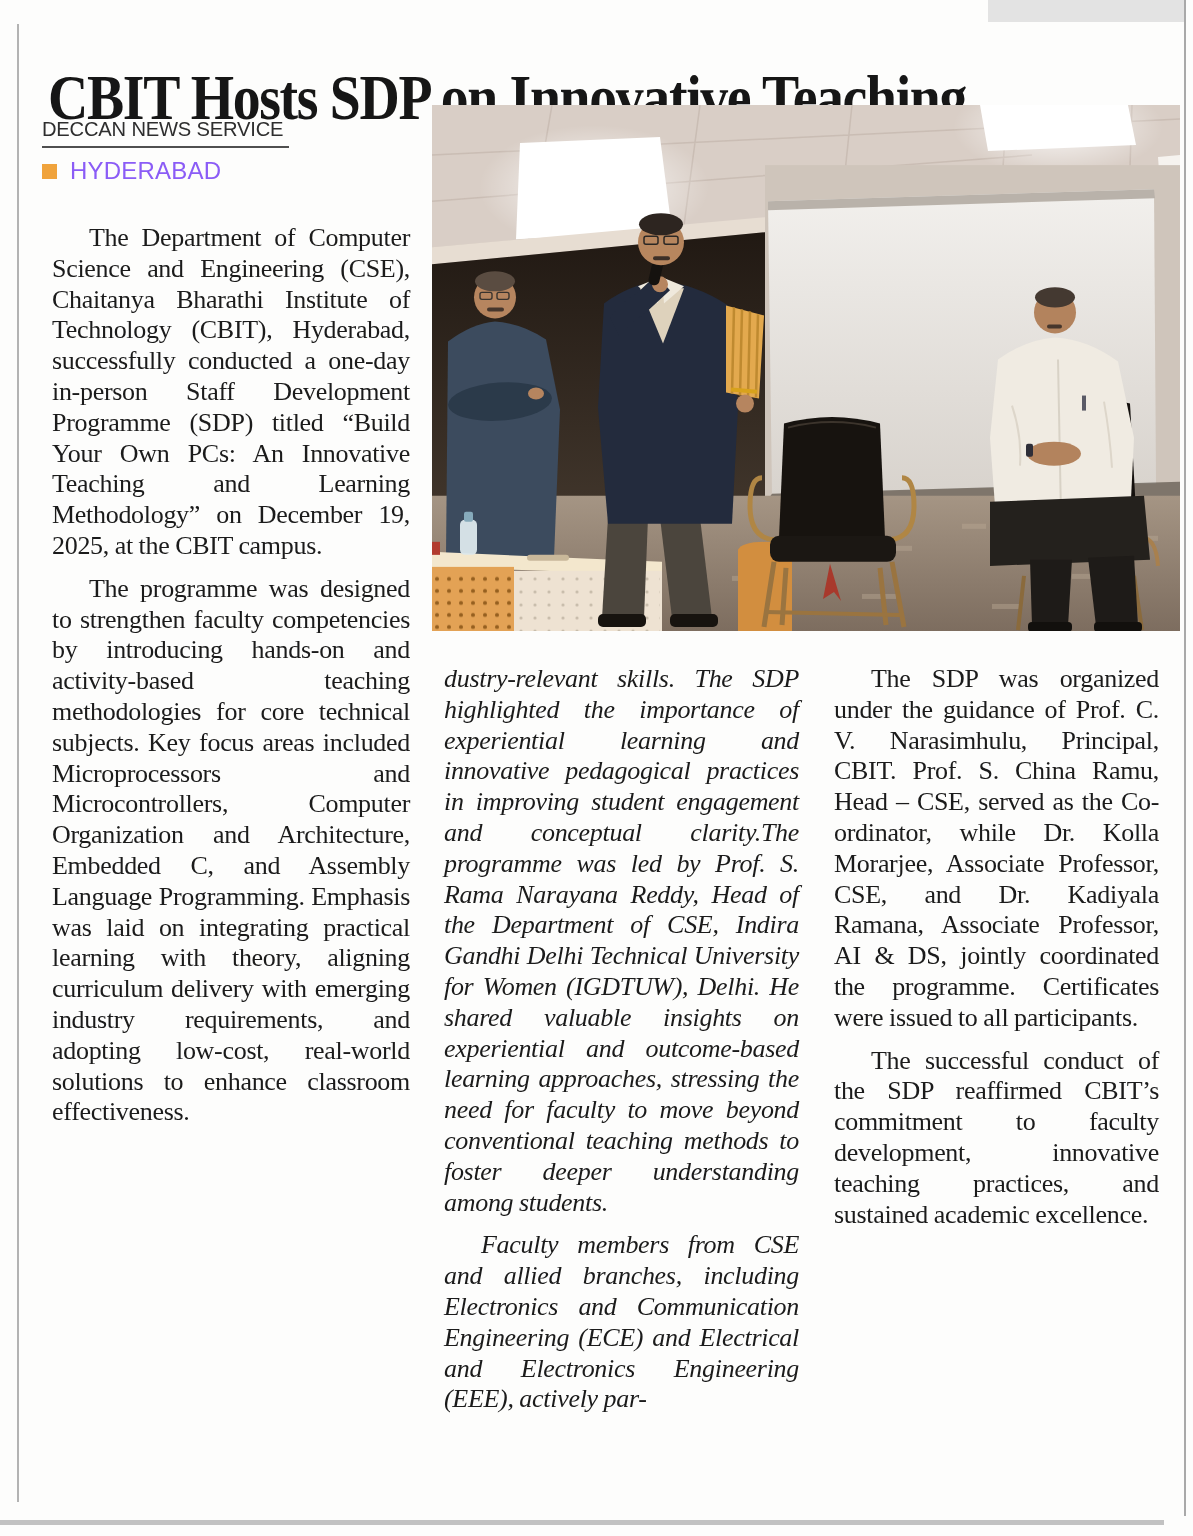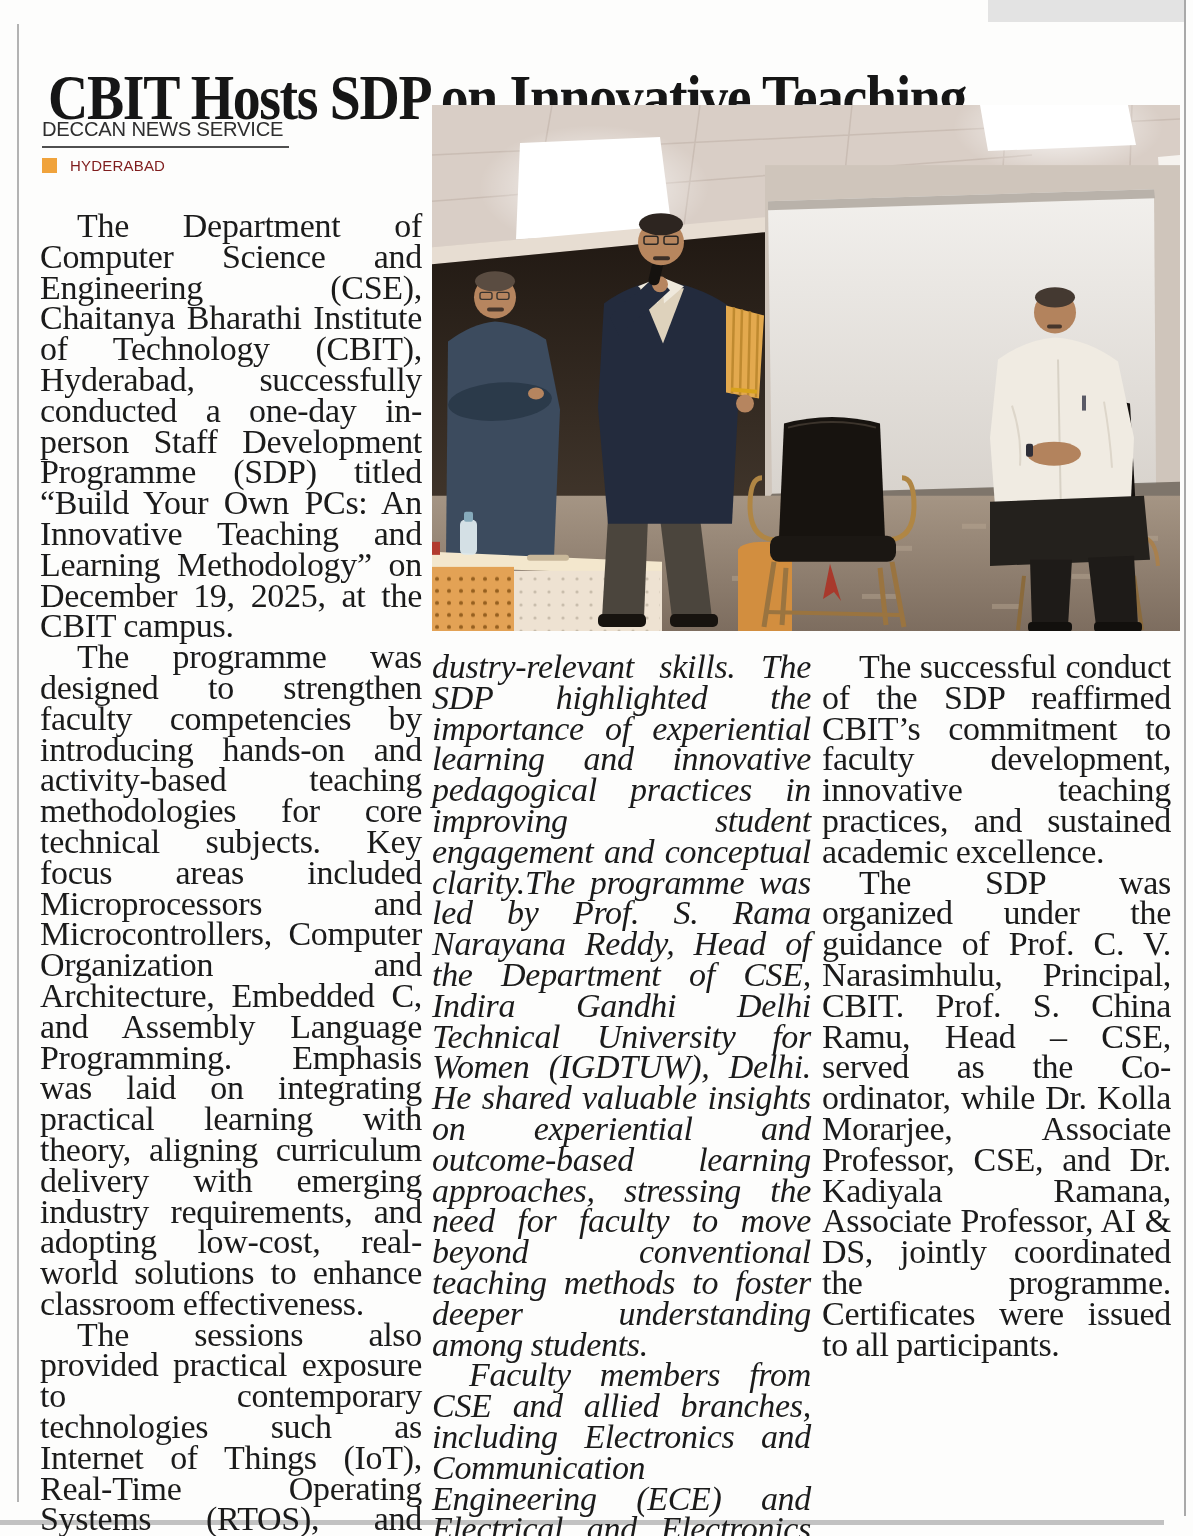--- a/index.html
+++ b/index.html
@@ -24,33 +24,33 @@
 
   
   .byline{position:absolute;left:42px;top:117px;width:300px;font-family:Liberation Sans, sans-serif;}
   .byline .agency{
     font-size:21px;color:#2e2e2e;letter-spacing:-0.2px;
     transform:scaleX(0.96);transform-origin:left top;white-space:nowrap;
   }
   .byline .agency-underline{width:247px;border-top:2px solid #4f4f4f;margin-top:5px;}
   .byline .location-row{display:flex;align-items:center;gap:13px;margin-top:9px;}
   .byline .bullet{width:15px;height:15px;background:#f0a33c;flex:0 0 auto;}
-  .byline .location{font-size:15px;color:#7f1d1d;letter-spacing:0.2px;}
+  .byline .location{font-size:24px;color:#8b5cf6;letter-spacing:0.2px;}
 
   
   .photo{position:absolute;left:432px;top:105px;width:748px;height:526px;overflow:hidden;background:#cfc5bb;}
   .photo svg{display:block;width:100%;height:100%;}
 
   
   .col{position:absolute;color:#1b1b1b;}
   .col1{left:40px;top:211px;width:382px;}
   .col2{left:432px;top:652px;width:379px;font-style:italic;}
   .col3{left:822px;top:652px;width:349px;}
   .col p{
-    margin:0;font-size:34px;line-height:30.8px;text-align:justify;
+    margin:12px;font-size:26px;line-height:30.8px;text-align:justify;
     letter-spacing:-0.3px;word-spacing:-0.5px;
   }
   .col p.indent{text-indent:37px;}
 </style>
 </head>
 <body>
 
 <div class="rule-left"></div>
 <div class="rule-right"></div>
 <div class="rule-bottom"></div>
@@ -197,24 +197,23 @@
       <polygon points="656,452 702,450 706,520 664,520" fill="#1e1b18"></polygon>
       <rect x="596" y="516" width="44" height="10" rx="4" fill="#12100d"></rect>
       <rect x="662" y="516" width="48" height="10" rx="4" fill="#12100d"></rect>
     </g>
   </svg>
 </div>
 
 <div class="col col1">
   <p class="indent">The Department of Computer Science and Engineering (CSE), Chaitanya Bharathi Institute of Technology (CBIT), Hyderabad, successfully conducted a one-day in-person Staff Development Programme (SDP) titled “Build Your Own PCs: An Innovative Teaching and Learning Methodology” on December 19, 2025, at the CBIT campus.</p>
   <p class="indent">The programme was designed to strengthen faculty competencies by introducing hands-on and activity-based teaching methodologies for core technical subjects. Key focus areas included Microprocessors and Microcontrollers, Computer Organization and Architecture, Embedded C, and Assembly Language Programming. Emphasis was laid on integrating practical learning with theory, aligning curriculum delivery with emerging industry requirements, and adopting low-cost, real-world solutions to enhance classroom effectiveness.</p>
-  <p class="indent">The sessions also provided practical exposure to contemporary technologies such as Internet of Things (IoT), Real-Time Operating Systems (RTOS), and related domains, enabling faculty members to better equip students with in-</p>
 </div>
 
 <div class="col col2">
   <p>dustry-relevant skills. The SDP highlighted the importance of experiential learning and innovative pedagogical practices in improving student engagement and conceptual clarity.The programme was led by Prof. S. Rama Narayana Reddy, Head of the Department of CSE, Indira Gandhi Delhi Technical University for Women (IGDTUW), Delhi. He shared valuable insights on experiential and outcome-based learning approaches, stressing the need for faculty to move beyond conventional teaching methods to foster deeper understanding among students.</p>
   <p class="indent">Faculty members from CSE and allied branches, including Electronics and Communication Engineering (ECE) and Electrical and Electronics Engineering (EEE), actively par-</p>
 </div>
 
 <div class="col col3">
+  <p class="indent">The SDP was organized under the guidance of Prof. C. V. Narasimhulu, Principal, CBIT. Prof. S. China Ramu, Head – CSE, served as the Co-ordinator, while Dr. Kolla Morarjee, Associate Professor, CSE, and Dr. Kadiyala Ramana, Associate Professor, AI &amp; DS, jointly coordinated the programme. Certificates were issued to all participants.</p>
   <p class="indent">The successful conduct of the SDP reaffirmed CBIT’s commitment to faculty development, innovative teaching practices, and sustained academic excellence.</p>
-  <p class="indent">The SDP was organized under the guidance of Prof. C. V. Narasimhulu, Principal, CBIT. Prof. S. China Ramu, Head – CSE, served as the Co-ordinator, while Dr. Kolla Morarjee, Associate Professor, CSE, and Dr. Kadiyala Ramana, Associate Professor, AI &amp; DS, jointly coordinated the programme. Certificates were issued to all participants.</p>
 </div>
 
 </body></html>

